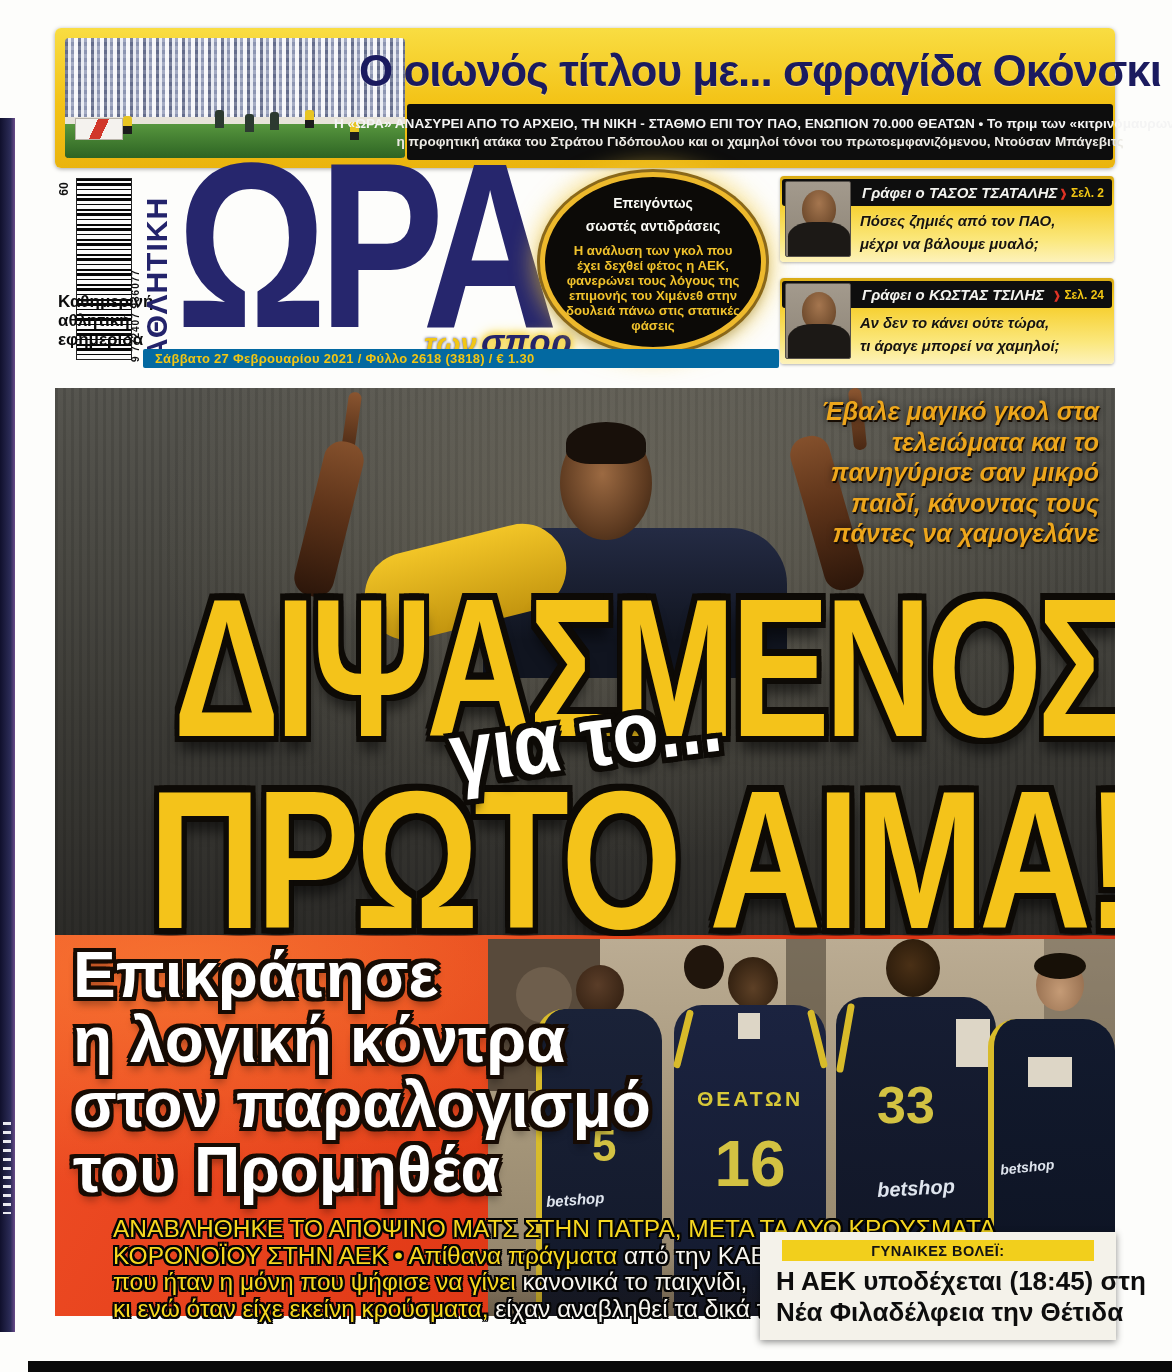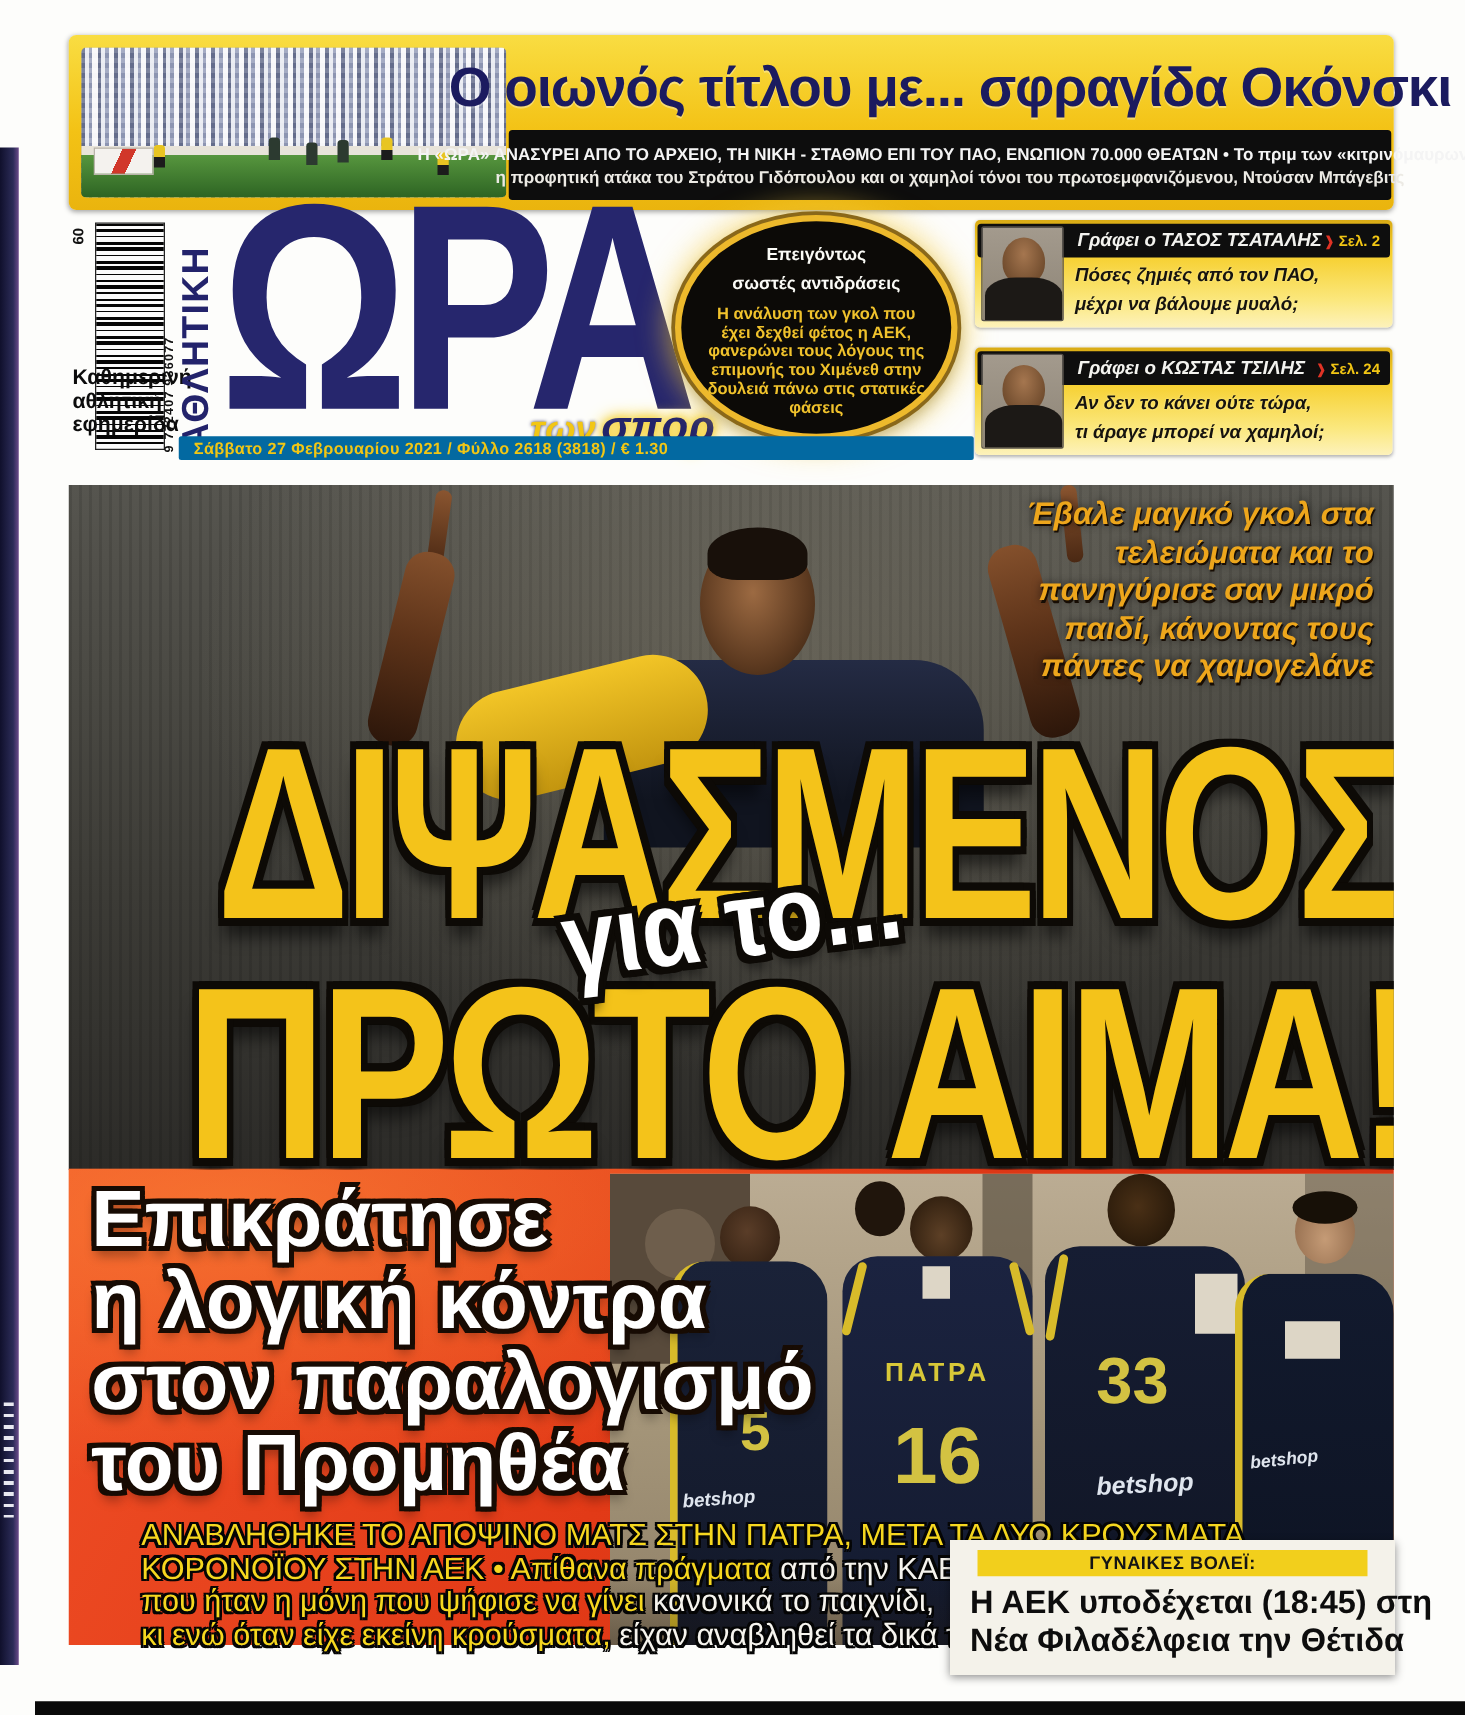--- a/index.html
+++ b/index.html
@@ -280,21 +280,21 @@
       <div class="ph-num" style="left:104px;top:182px;font-size:44px;">5</div>
       <div class="ph-sponsor" style="left:58px;top:252px;font-size:15px;transform:rotate(-4deg);">betshop</div>
 
       <div class="ph-head" style="left:196px;top:6px;width:40px;height:44px;background:#20150c;"></div>
 
       <div class="ph-head" style="left:240px;top:18px;width:50px;height:52px;background:radial-gradient(at 50% 60%,#5d4026,#241609);"></div>
       <div class="ph-torso" style="left:186px;top:66px;width:152px;height:311px;background:linear-gradient(180deg,#1b2340,#131a2e);"></div>
       <div class="trim-y" style="left:192px;top:70px;height:60px;transform:rotate(14deg);"></div>
       <div class="trim-y" style="left:326px;top:70px;height:60px;transform:rotate(-14deg);"></div>
       <div class="ph-patch" style="left:250px;top:74px;width:22px;height:26px;"></div>
-      <div class="ph-name" style="left:186px;top:148px;width:152px;text-align:center;font-size:21px;">ΠΑΤΡΑ</div>
+      <div class="ph-name" style="left:186px;top:148px;width:152px;text-align:center;font-size:21px;">ΘΕΑΤΩΝ</div>
       <div class="ph-num" style="left:186px;top:188px;width:152px;text-align:center;font-size:64px;">16</div>
 
       <div class="ph-head" style="left:398px;top:0;width:54px;height:58px;background:radial-gradient(at 45% 45%,#4a3016,#1d1206);"></div>
       <div class="ph-torso" style="left:348px;top:58px;width:160px;height:319px;background:linear-gradient(180deg,#161d33,#101524);"></div>
       <div class="trim-y" style="left:354px;top:64px;height:70px;transform:rotate(10deg);"></div>
       <div class="ph-patch" style="left:468px;top:80px;width:34px;height:48px;"></div>
       <div class="ph-num" style="left:348px;top:136px;width:140px;text-align:center;font-size:52px;">33</div>
       <div class="ph-sponsor" style="left:348px;top:238px;width:160px;text-align:center;font-size:20px;transform:rotate(-3deg);">betshop</div>
 
       <div class="ph-head" style="left:548px;top:20px;width:48px;height:52px;background:radial-gradient(at 50% 62%,#c59b76,#8a6446);"></div>

